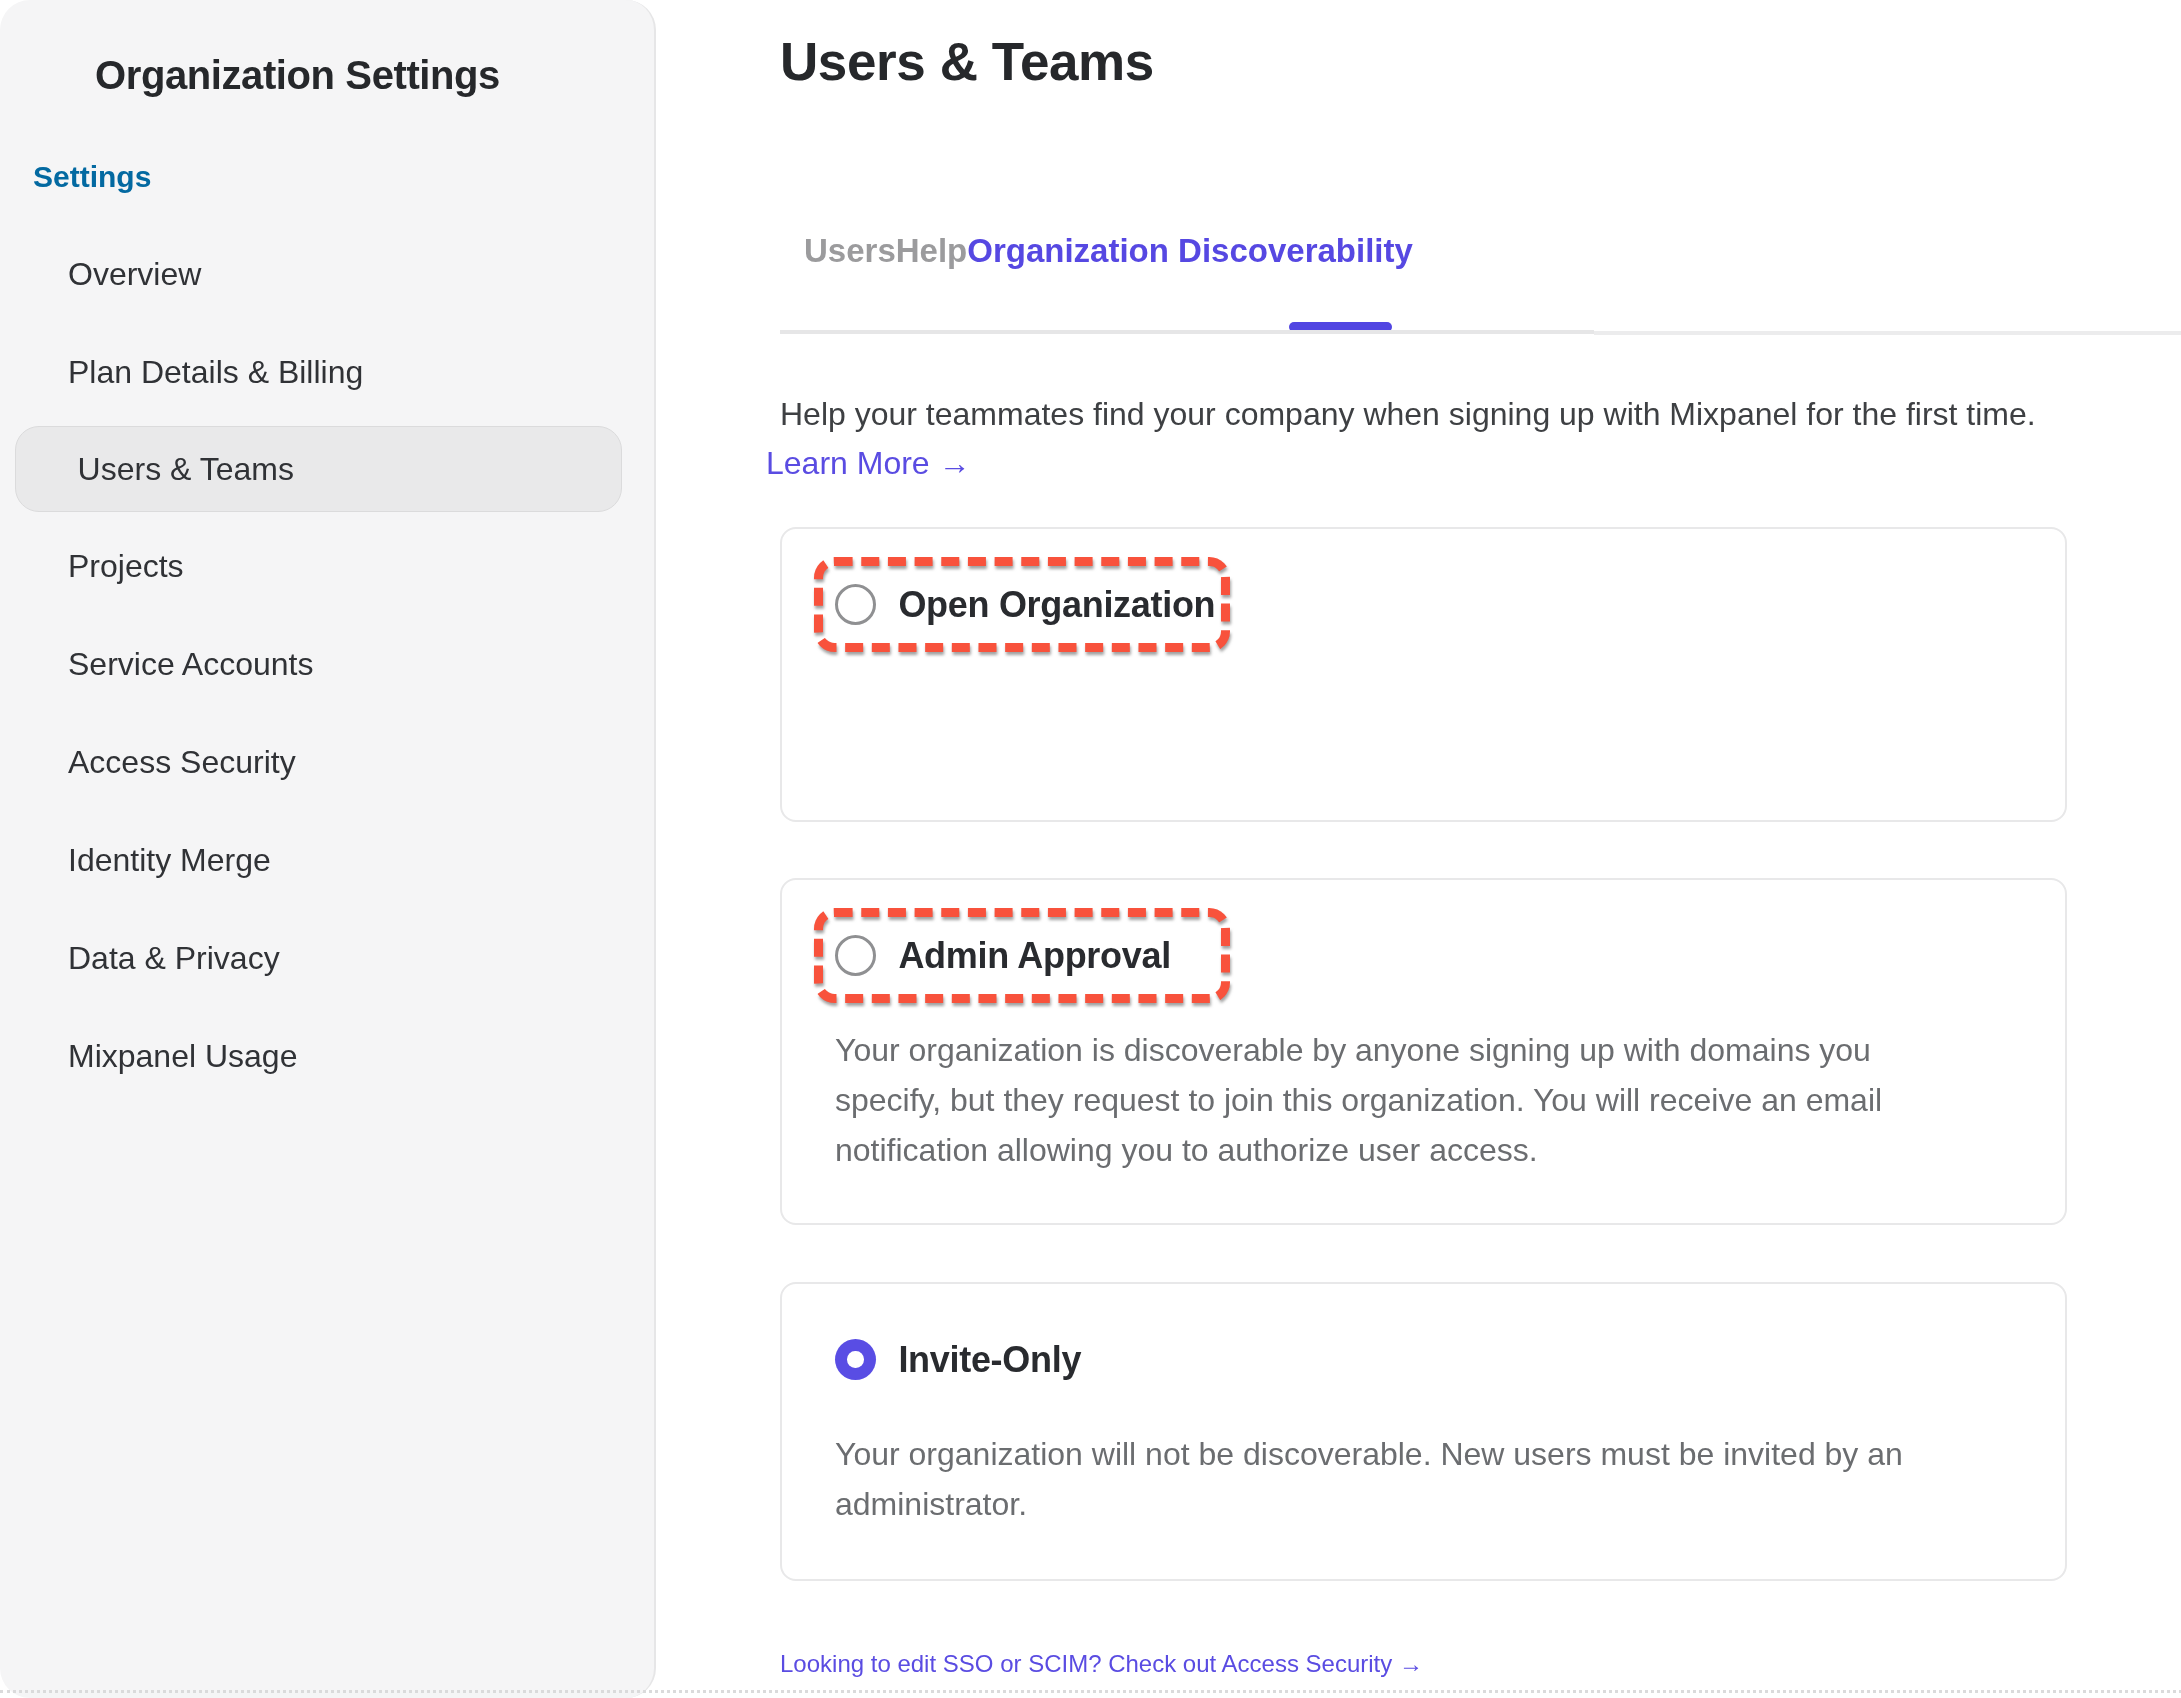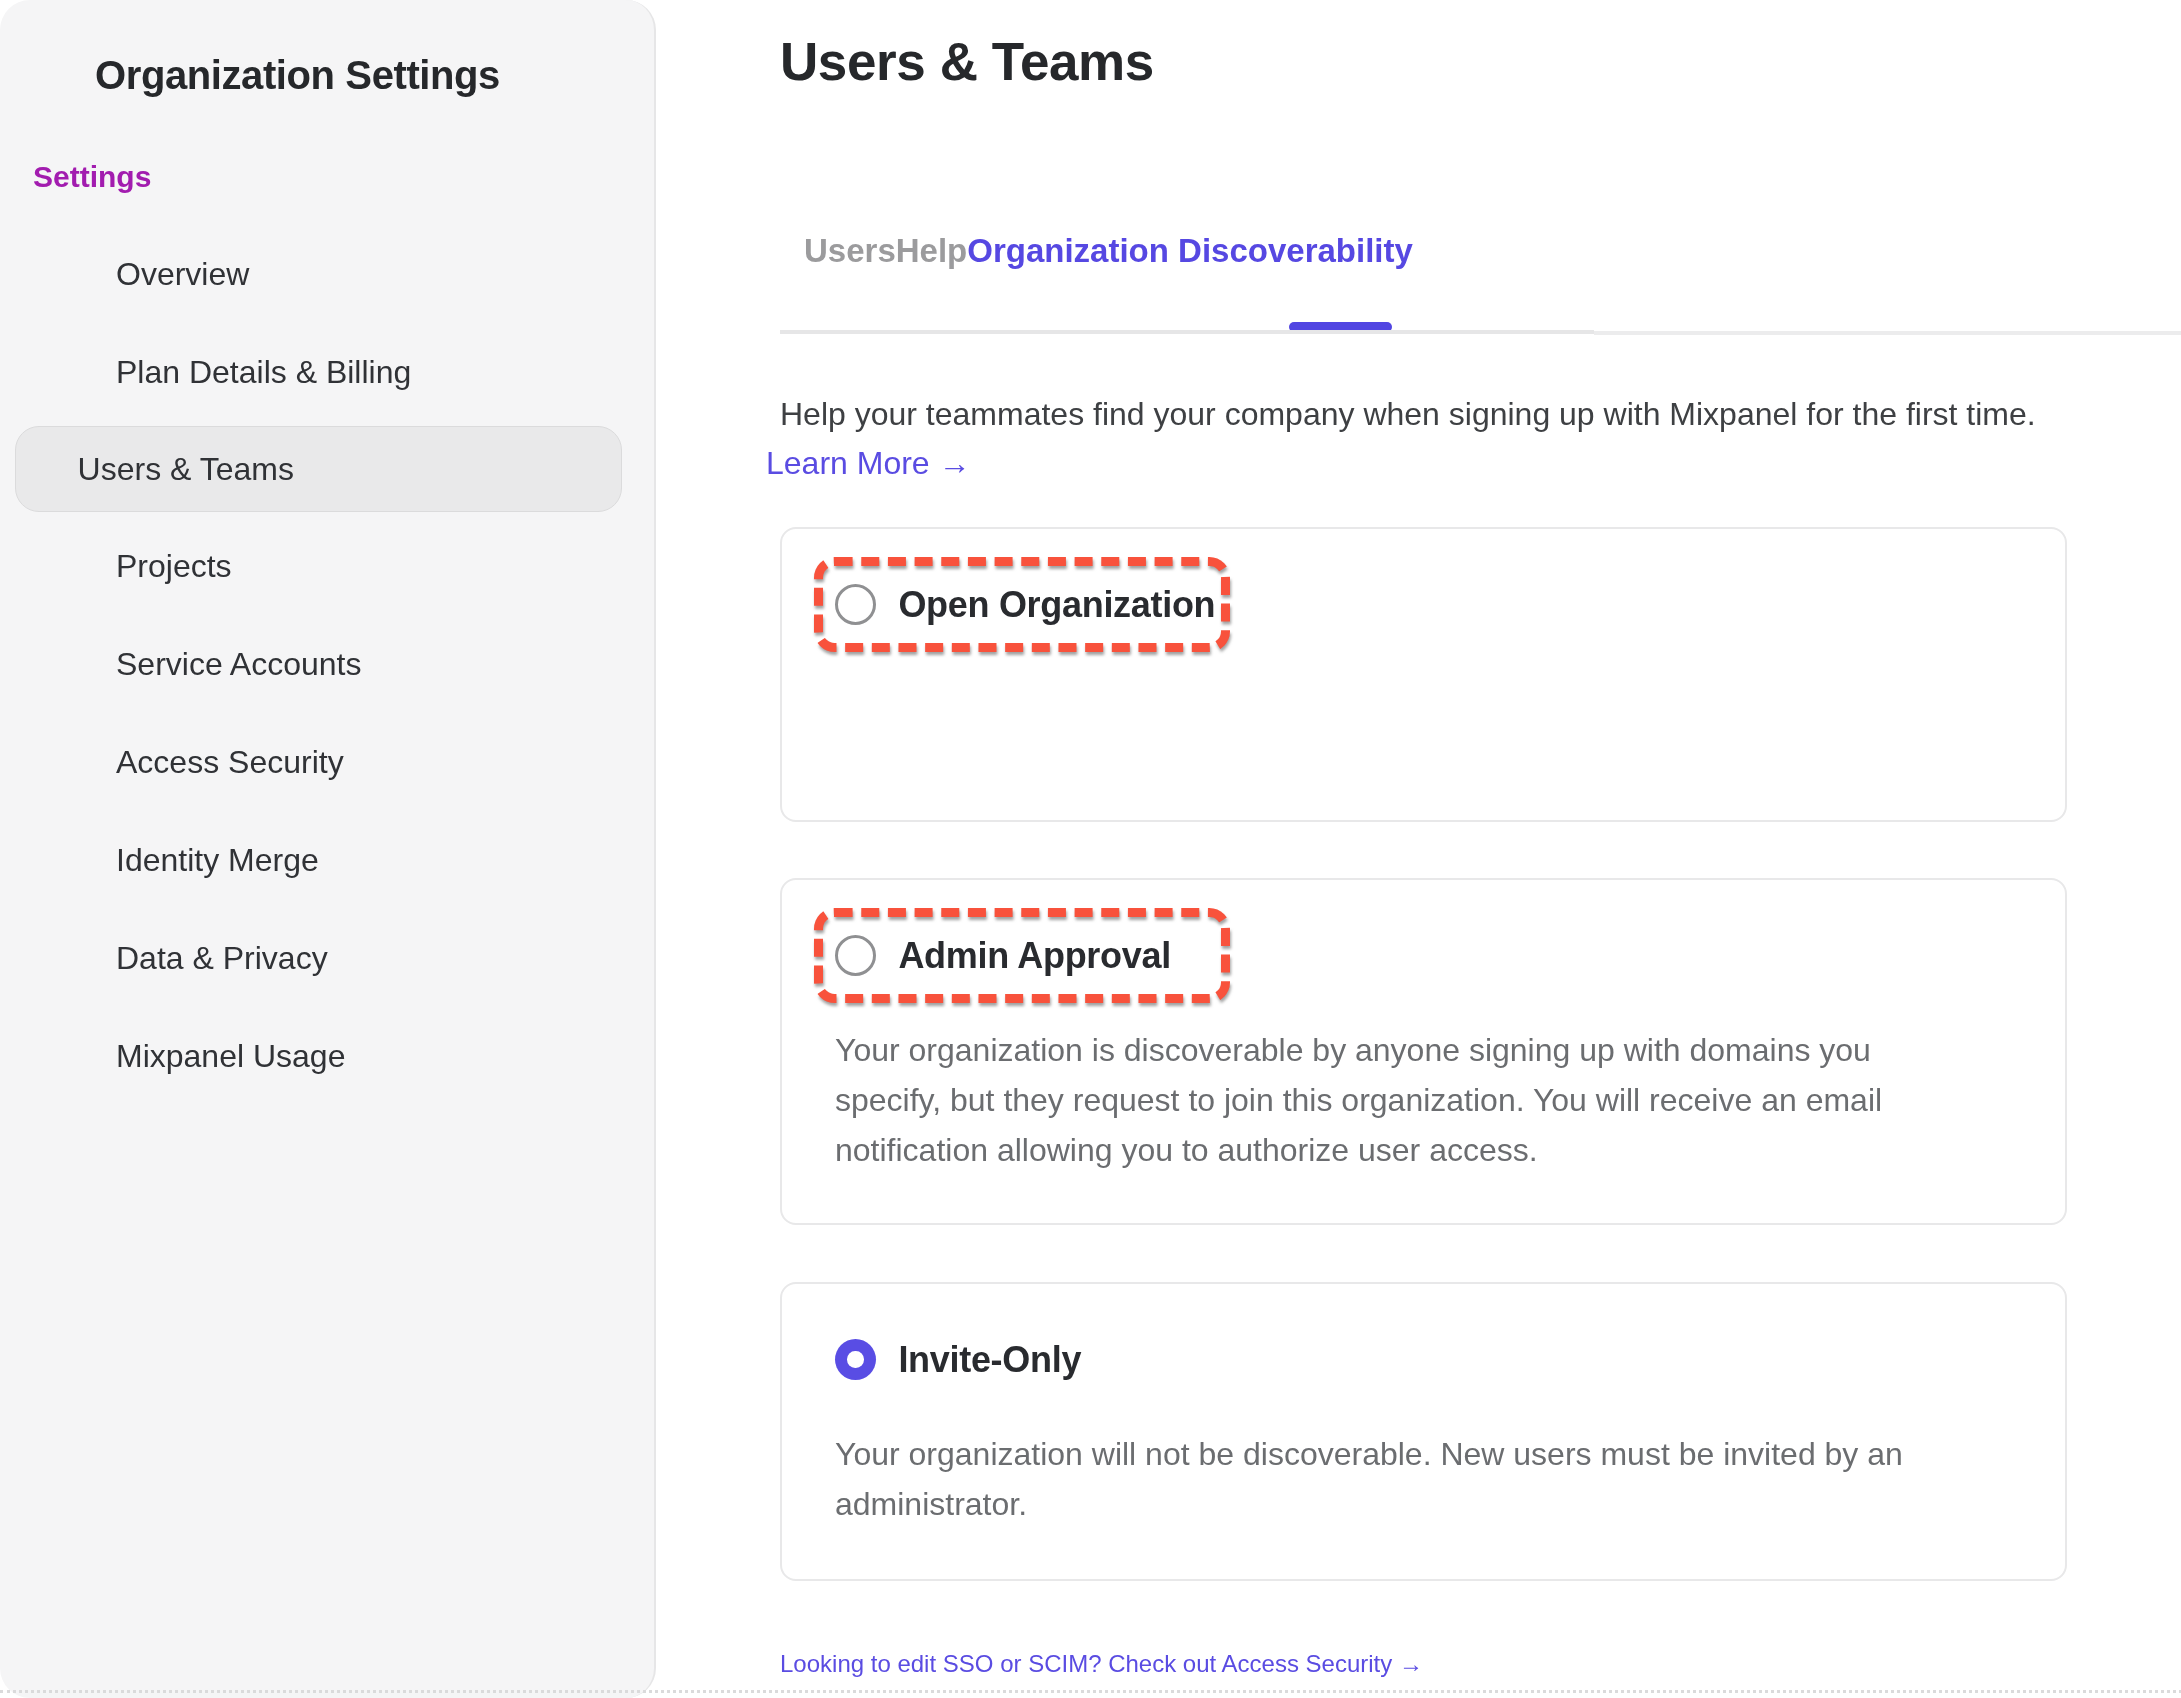--- a/index.html
+++ b/index.html
@@ -13,28 +13,28 @@
   .sidebar{
     position:absolute;left:0;top:0;width:656px;height:1698px;
     background:#f5f5f6;border-right:2.6px solid #e6e6e7;box-sizing:border-box;border-radius:30px;
   }
   .sidebar-title{
     position:absolute;left:95px;top:26px;
     font-size:40px;font-weight:700;color:#26282b;letter-spacing:-0.4px;
   }
   .section-label{
     position:absolute;left:33px;top:160px;
-    font-size:30px;font-weight:700;color:#a21caf;
+    font-size:30px;font-weight:700;color:#0369a1;
   }
   .side-list{
     position:absolute;left:0;top:225px;width:656px;margin:0;padding:0;list-style:none;
   }
   .side-item{
     height:98px;display:flex;align-items:center;
-    padding-left:116px;box-sizing:border-box;
+    padding-left:68px;box-sizing:border-box;
     font-size:32px;font-weight:500;color:#303236;cursor:pointer;
   }
   .side-item.selected{
     background:#e9e9ea;border:1.7px solid #dbdbdc;border-radius:24px;
     margin:5.2px 34px 5.2px 14.6px;height:86px;padding-left:62px;
   }
   
   .main{position:absolute;left:656px;top:0;width:1526px;height:1698px;}
   .page-heading{
     position:absolute;left:124px;top:31px;margin:0;

